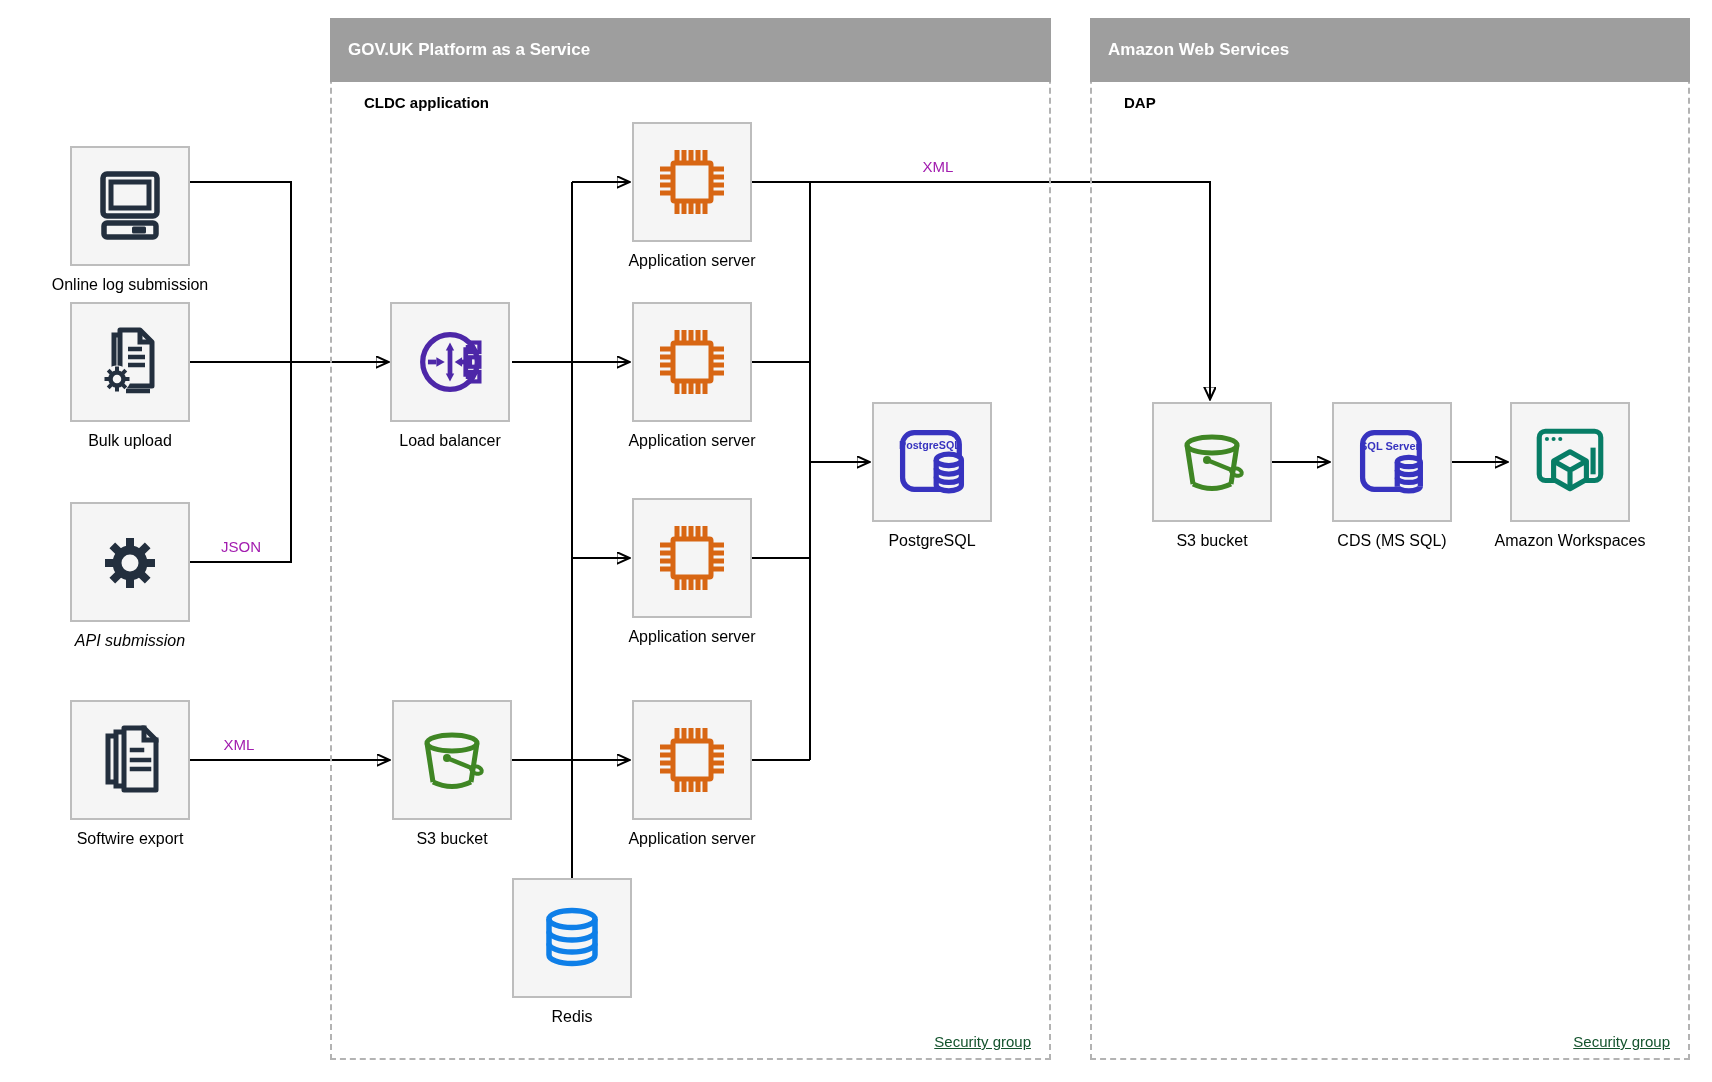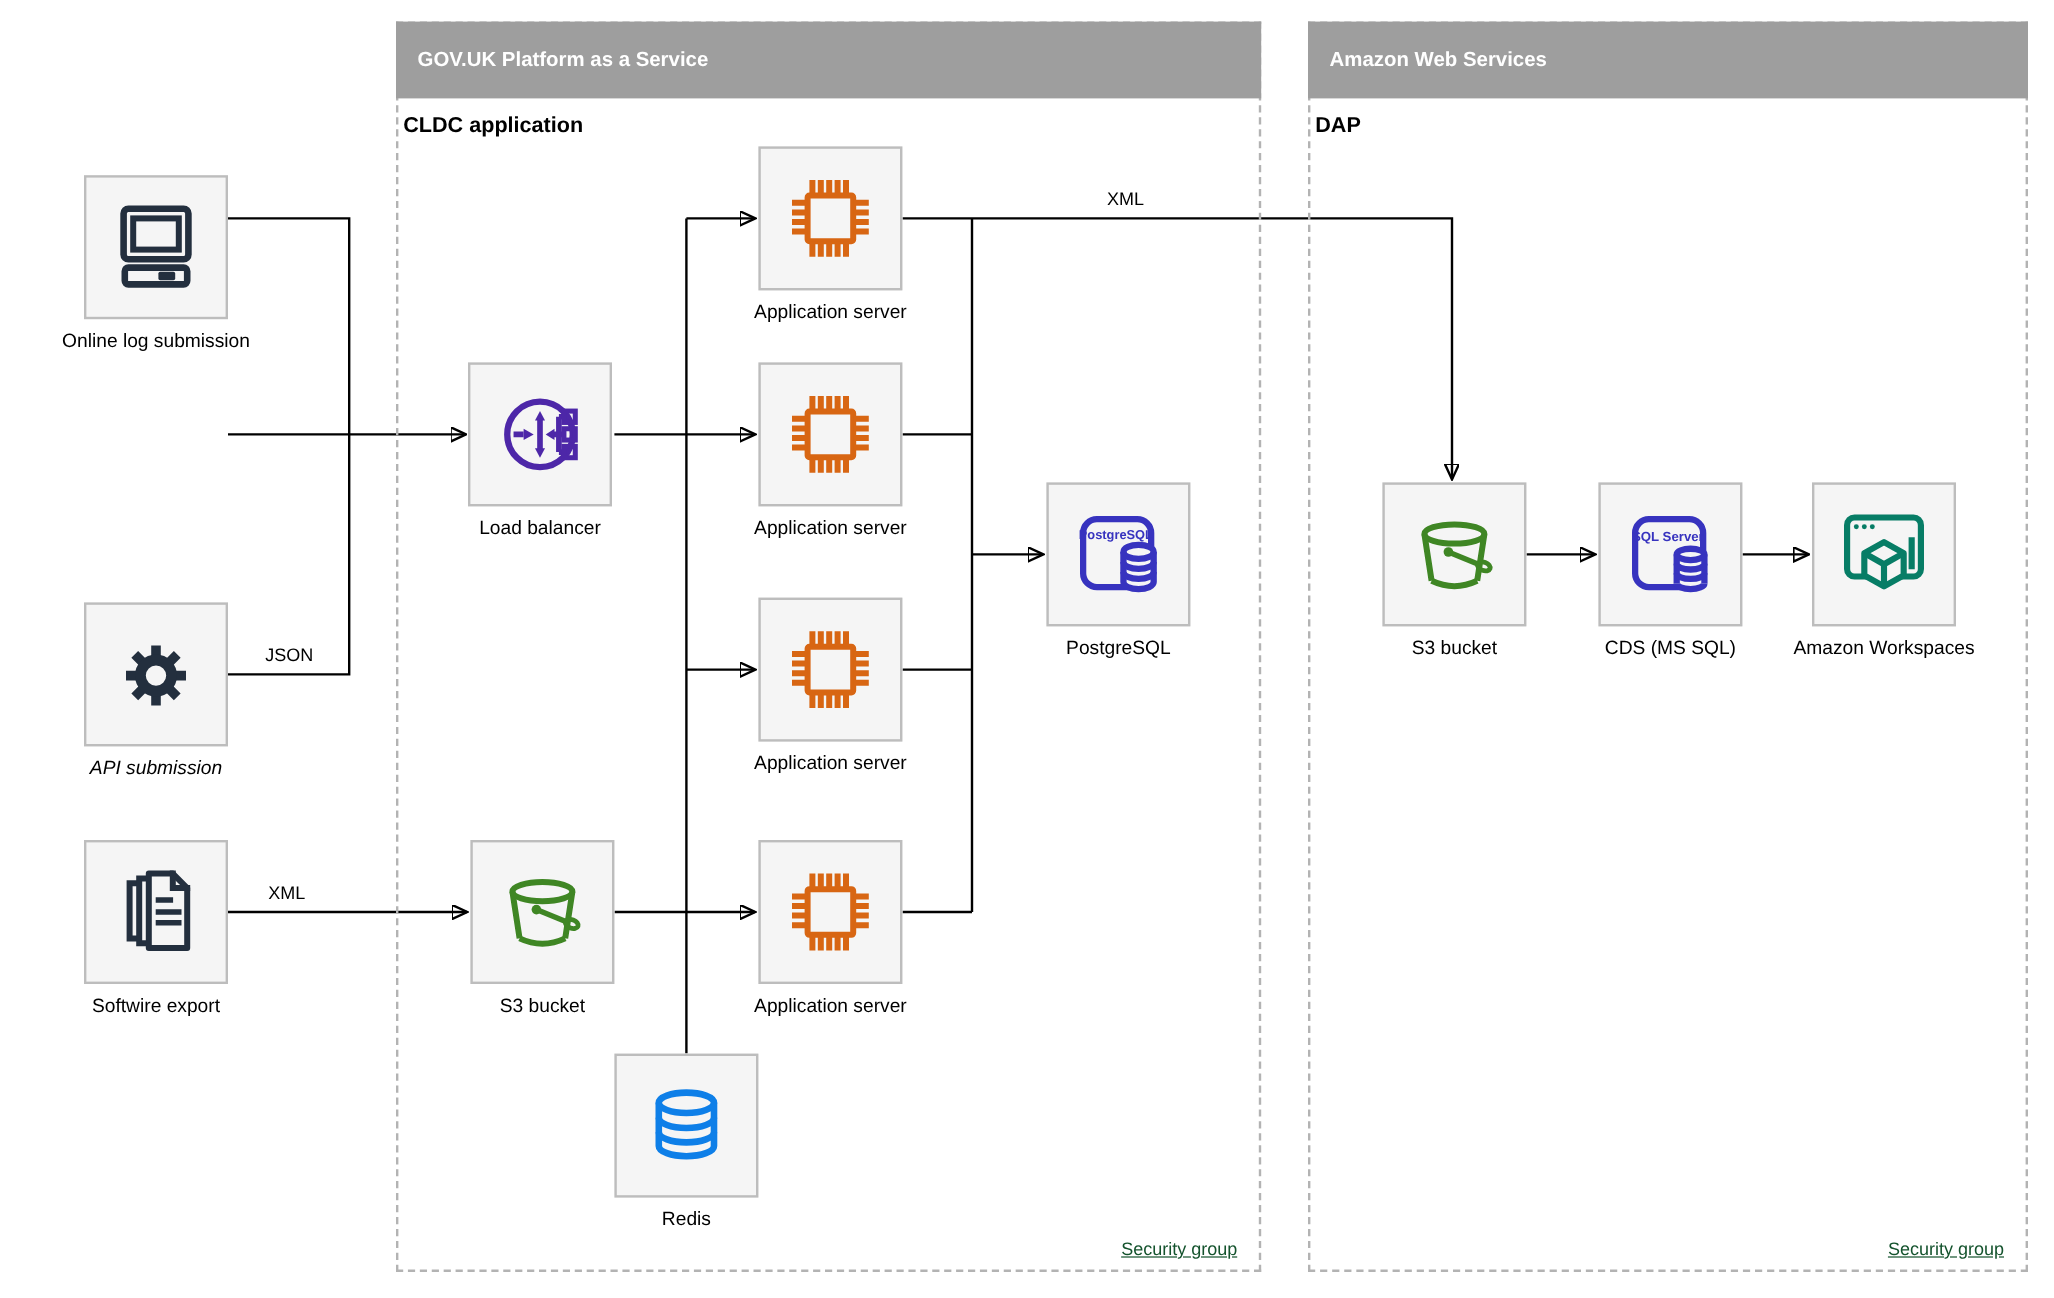--- a/index.html
+++ b/index.html
@@ -7,42 +7,42 @@
     position:relative;width:1712px;height:1082px;background:#ffffff;
     font-family:"Liberation Sans", sans-serif;overflow:hidden;
   }
   
   .container{position:absolute;border:2px dashed #b3b3b3;box-sizing:border-box;background:transparent;}
   .container .bar{
     position:absolute;left:-2px;top:-2px;right:-2px;height:64px;background:#9e9e9e;
     color:#ffffff;font-size:17px;font-weight:bold;line-height:64px;padding-left:18px;
   }
   .container .sublabel{
-    position:absolute;left:4px;top:74px;font-size:18px;font-weight:bold;color:#000000;
+    position:absolute;left:32px;top:74px;font-size:15px;font-weight:bold;color:#000000;
   }
   .container .footer{
     position:absolute;right:18px;bottom:8px;font-size:15px;color:#14532d;text-decoration:underline;
   }
   
   .node{position:absolute;width:120px;height:120px;}
   .node .box{
     width:120px;height:120px;box-sizing:border-box;background:#f5f5f5;border:2px solid #bdbdbd;
     display:flex;align-items:center;justify-content:center;
   }
   .node .nlabel{
     position:absolute;top:130px;left:50%;transform:translateX(-50%);
     font-size:16px;color:#000000;white-space:nowrap;text-align:center;
   }
   .node svg{display:block;}
   
   #connector-layer{position:absolute;left:0;top:0;pointer-events:none;}
   #connector-layer path{stroke:#000000;stroke-width:2;fill:none;}
   
   .edge-label{
-    position:absolute;transform:translate(-50%,-100%);font-size:15px;color:#000000;white-space:nowrap;
+    position:absolute;transform:translate(-50%,-100%);font-size:15px;color:#a21caf;white-space:nowrap;
   }
 </style>
 </head>
 <body>
 
 <div class="stage">
 
   <svg id="connector-layer" width="1712" height="1082" viewBox="0 0 1712 1082">
     <defs>
       <marker id="arw" markerUnits="userSpaceOnUse" markerWidth="14" markerHeight="13" refX="12.5" refY="6" orient="auto">
@@ -86,20 +86,37 @@
       <svg width="80" height="80" viewBox="0 0 80 80" stroke="#232f3e" fill="none" stroke-width="5.5">
         <rect x="13" y="8" width="54" height="42" rx="4"></rect>
         <rect x="21" y="16" width="38" height="26" stroke-width="5"></rect>
         <rect x="14" y="57" width="52" height="14" rx="3"></rect>
         <rect x="42" y="60.5" width="14" height="7" rx="1.5" fill="#232f3e" stroke="none"></rect>
       </svg>
     </div>
     <div class="nlabel">Online log submission</div>
   </div>
 
+  <div class="node" style="left:70px;top:302px;">
+    <div class="box">
+      <svg width="80" height="80" viewBox="0 0 80 80" stroke="#232f3e" fill="none" stroke-width="5">
+        <path d="M24 13 V59 M24 13 H27" stroke-linecap="square"></path>
+        <path d="M30 8 H50 L62 20 V64 H30 Z" stroke-linejoin="round"></path>
+        <path d="M50 8 V20 H62"></path>
+        <path d="M38 27 H52 M38 35 H55 M38 43 H55" stroke-width="4.5"></path>
+        <path d="M36 69 H60" stroke-width="4.5"></path>
+        <circle cx="27" cy="57" r="13.5" fill="#f5f5f5" stroke="none"></circle>
+        <g stroke-width="4" stroke-linecap="butt">
+          <path d="M35 57 H39.5 M32.7 62.7 L35.8 65.8 M27 65 V69.5 M21.3 62.7 L18.2 65.8 M19 57 H14.5 M21.3 51.3 L18.2 48.2 M27 49 V44.5 M32.7 51.3 L35.8 48.2"></path>
+        </g>
+        <circle cx="27" cy="57" r="6.5" stroke-width="4.5"></circle>
+      </svg>
+    </div>
+    <div class="nlabel">Bulk upload</div>
+  </div>
 
   <div class="node" style="left:70px;top:502px;font-style:italic;">
     <div class="box">
       <svg width="80" height="80" viewBox="0 0 80 80" stroke="#232f3e" fill="none">
         <g stroke-width="8" stroke-linecap="butt">
           <path d="M56 41 H65 M51.3 52.3 L57.7 58.7 M40 57 V66 M28.7 52.3 L22.3 58.7 M24 41 H15 M28.7 29.7 L22.3 23.3 M40 25 V16 M51.3 29.7 L57.7 23.3"></path>
         </g>
         <circle cx="40" cy="41" r="13" stroke-width="9"></circle>
       </svg>
     </div>

